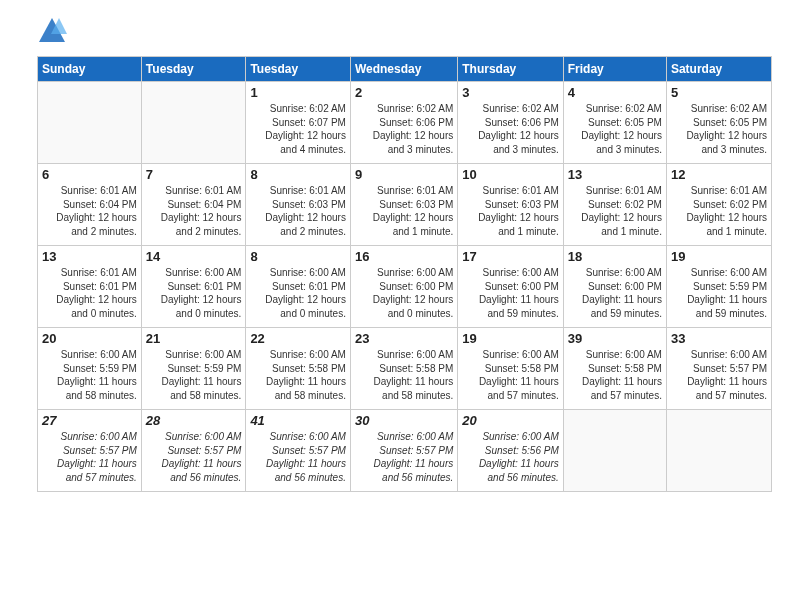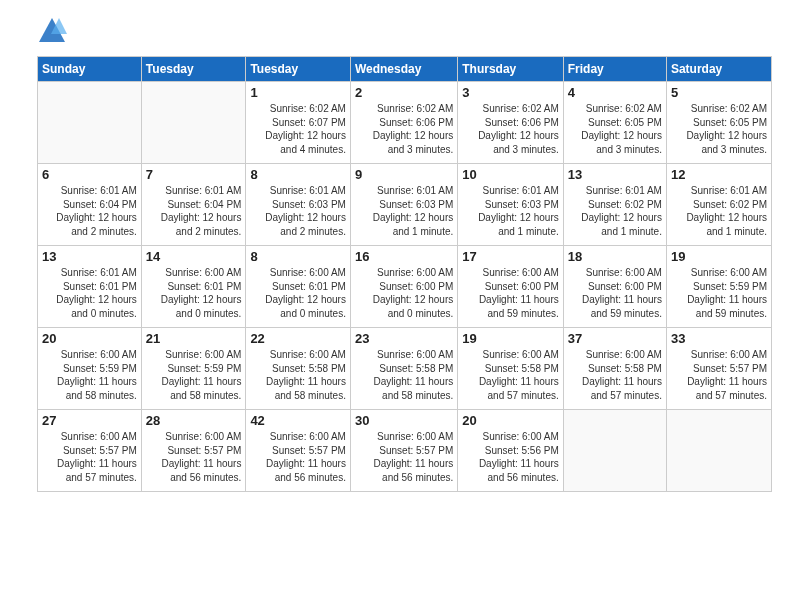--- a/index.html
+++ b/index.html
@@ -89,20 +89,21 @@
       margin-bottom: 2px;
     }
     .cell-info {
       color: #333;
       font-size: 10px;
       line-height: 1.35;
       text-align: right;
     }
     .last-row td {
       height: 70px;
+      font-style: italic;
     }
   </style>
 </head>
 <body>
 
 <div class="page">
   <div class="header">
     <div class="logo">
       <svg class="logo-icon" viewBox="0 0 30 30">
         <polygon points="15,2 28,26 2,26" fill="#1a6bbf" opacity="0.85"></polygon>
@@ -279,21 +280,21 @@
 Sunset: 5:58 PM
 Daylight: 11 hours and 58 minutes.</div>
           </td>
           <td>
             <div class="cell-day">19</div>
             <div class="cell-info" style="white-space: pre-line;">Sunrise: 6:00 AM
 Sunset: 5:58 PM
 Daylight: 11 hours and 57 minutes.</div>
           </td>
           <td>
-            <div class="cell-day">37</div>
+            <div class="cell-day">39</div>
             <div class="cell-info" style="white-space: pre-line;">Sunrise: 6:00 AM
 Sunset: 5:58 PM
 Daylight: 11 hours and 57 minutes.</div>
           </td>
           <td>
             <div class="cell-day">33</div>
             <div class="cell-info" style="white-space: pre-line;">Sunrise: 6:00 AM
 Sunset: 5:57 PM
 Daylight: 11 hours and 57 minutes.</div>
           </td>
@@ -305,21 +306,21 @@
 Sunset: 5:57 PM
 Daylight: 11 hours and 57 minutes.</div>
           </td>
           <td>
             <div class="cell-day">28</div>
             <div class="cell-info" style="white-space: pre-line;">Sunrise: 6:00 AM
 Sunset: 5:57 PM
 Daylight: 11 hours and 56 minutes.</div>
           </td>
           <td>
-            <div class="cell-day">42</div>
+            <div class="cell-day">41</div>
             <div class="cell-info" style="white-space: pre-line;">Sunrise: 6:00 AM
 Sunset: 5:57 PM
 Daylight: 11 hours and 56 minutes.</div>
           </td>
           <td>
             <div class="cell-day">30</div>
             <div class="cell-info" style="white-space: pre-line;">Sunrise: 6:00 AM
 Sunset: 5:57 PM
 Daylight: 11 hours and 56 minutes.</div>
           </td>

